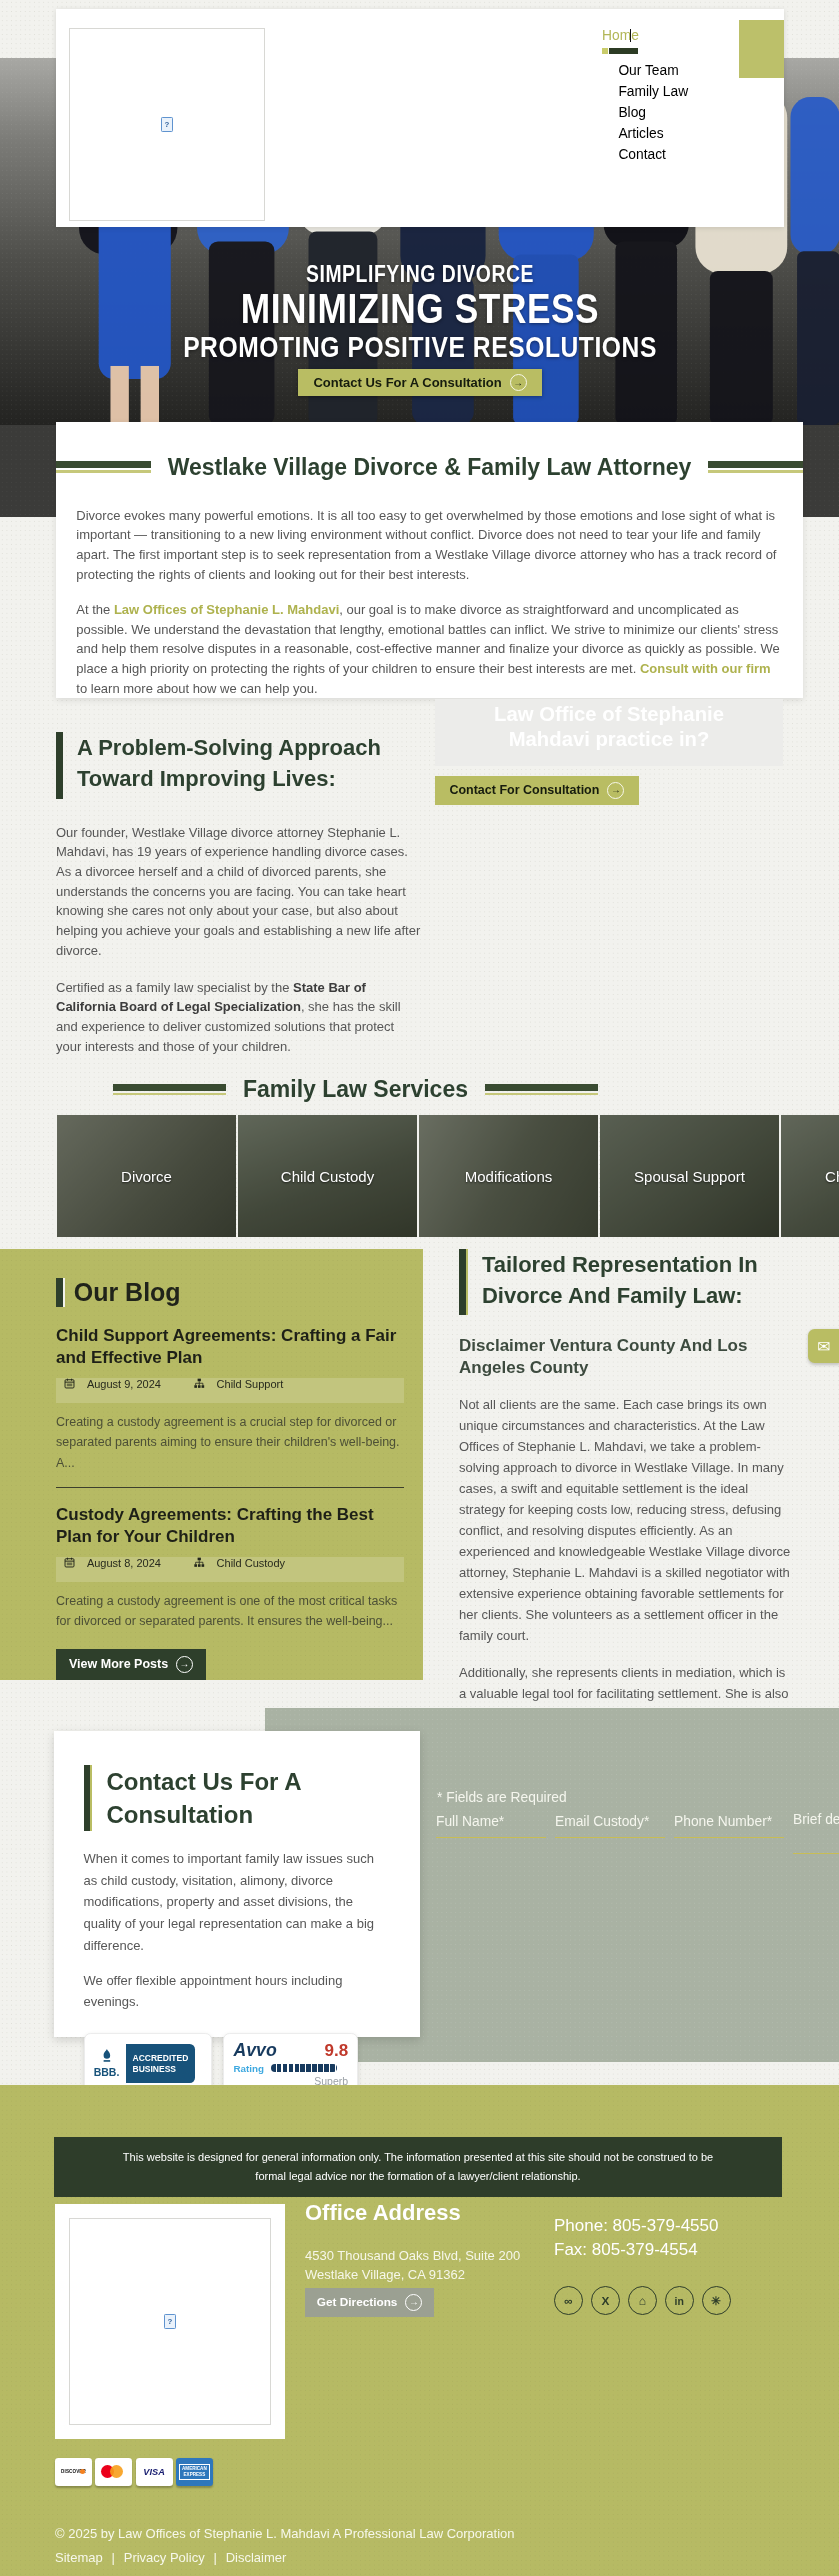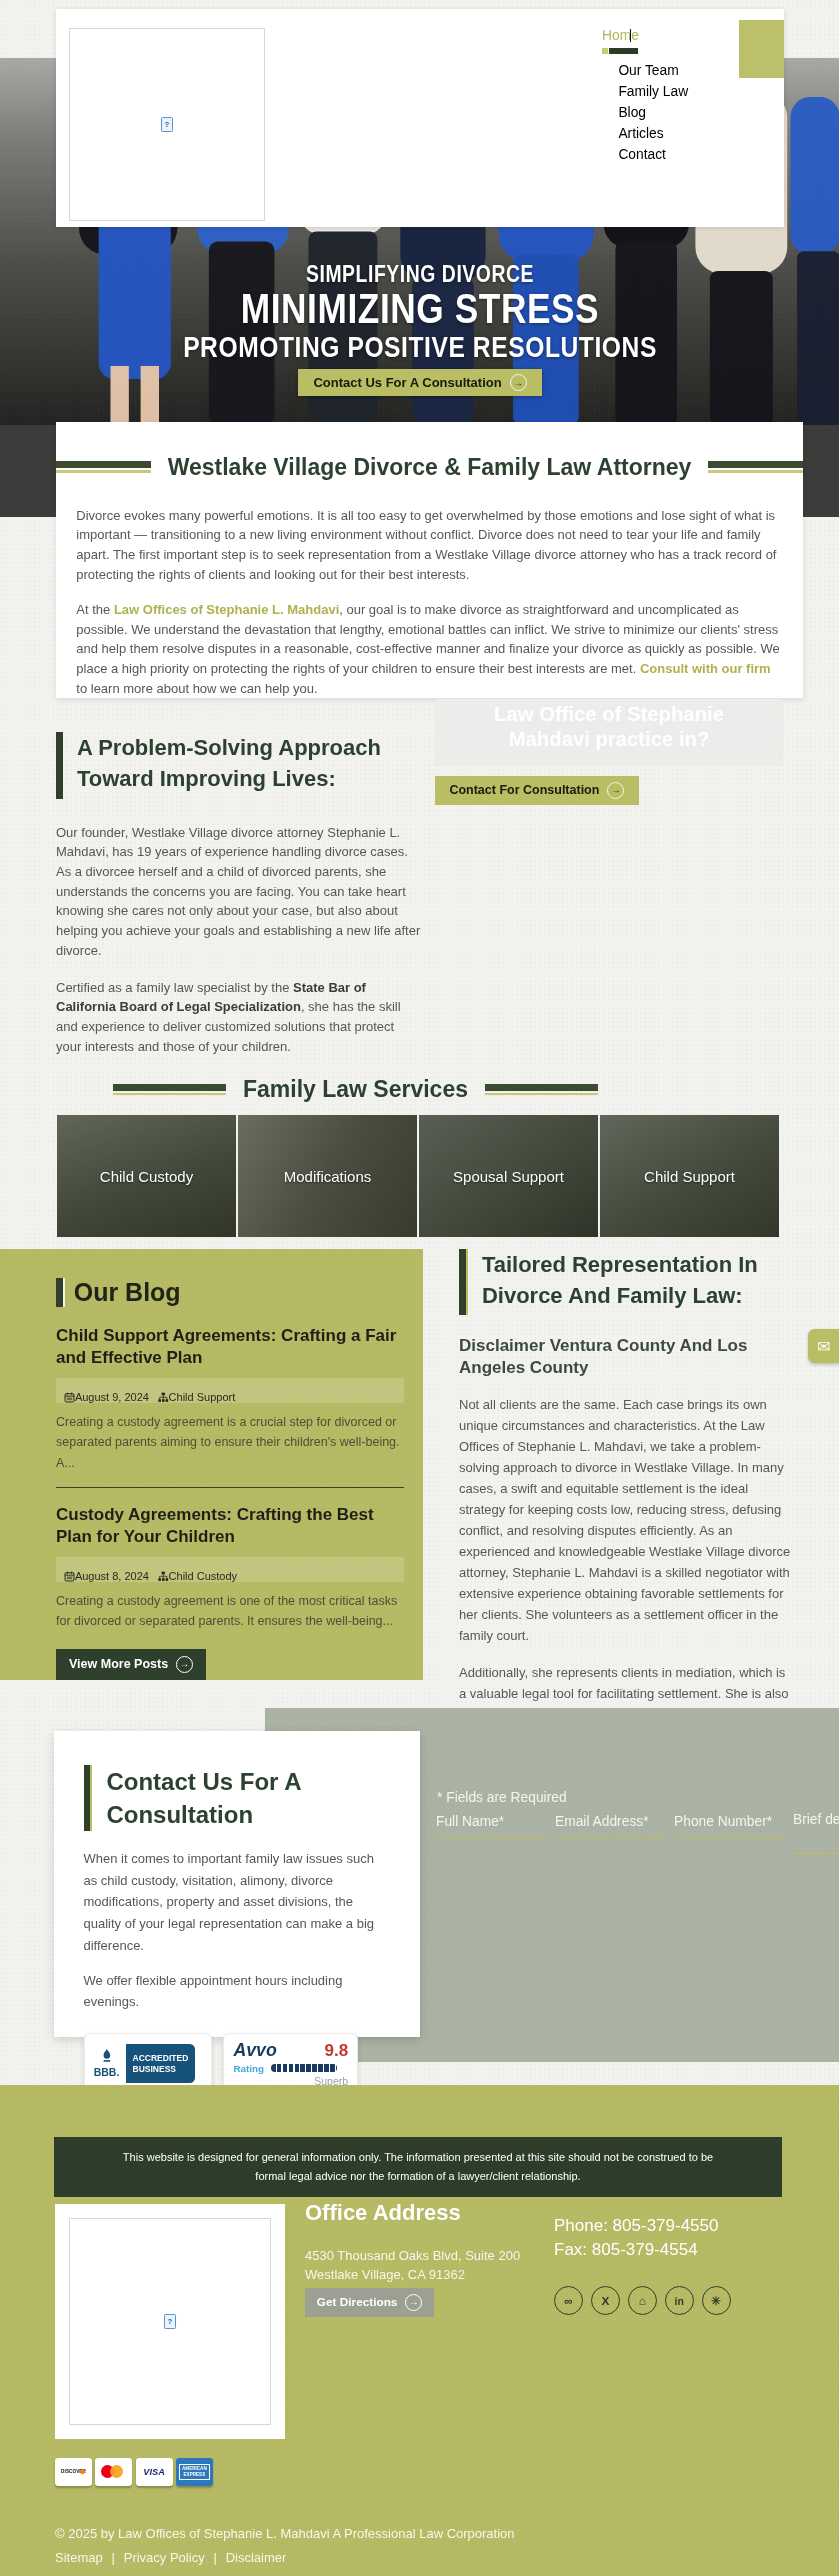--- a/index.html
+++ b/index.html
@@ -98,22 +98,22 @@
 
   
   #blog-panel { left:0; top:1249px; width:423px; height:431px; background:#b6ba64;
     background-image: radial-gradient(rgba(0,0,0,.05) 0.7px, transparent 0.7px);
     background-size:4.6px 4.6px; }
   #blog-inner { position:absolute; left:56px; top:29px; width:348px; }
   #blog-head { display:flex; align-items:center; }
   #blog-head .vbar { height:29px; box-shadow:inset -2px 0 0 #f2f2ea; width:8.5px; }
   #blog-head h2 { font-size:25px; font-weight:700; color:#20231a; padding-left:9.2px; }
   .post-title { font-size:17px; line-height:21.7px; font-weight:700; color:#1e2017; cursor:pointer; }
-  .meta-bar { margin-top:9.2px; background:#c2c57e; height:25px; display:flex; align-items:flex-end;
-    gap:0; padding:0 7.9px; font-size:11px; color:#272a1d; }
+  .meta-bar { margin-top:9.2px; background:#c2c57e; height:25px; display:flex; align-items:flex-start;
+    gap:12px; padding:0 7.9px; font-size:11px; color:#272a1d; }
   .meta-bar svg { flex:none; }
   .meta-gap { width:9.2px; }
   .excerpt { margin-top:9.2px; font-size:12.5px; line-height:20.3px; color:#4d5036; }
   .blog-divider { margin-top:14.4px; border-top:0.7px solid #3c3f2c; }
   #view-more { margin-top:17px; }
   #view-more .btn { background:#2e3f2b; color:#ffffff; font-weight:700; font-size:12.5px;
     padding:7.2px 13px; }
   #view-more .arrow-c { border:1.3px solid #ffffff; color:#ffffff; }
 
   #tailored { left:459px; top:1249px; width:336px; }
@@ -300,20 +300,23 @@
         <div class="b1"></div>
         <div class="b2"></div>
       </div>
     <div class="sec-title">Family Law Services</div>
     <div class="hbar">
         <div class="b1"></div>
         <div class="b2"></div>
       </div>
   </div>
   <div id="cards" class="abs">
+    <div class="card c1">
+        <span>Divorce</span>
+      </div>
     <div class="card c2">
         <span>Child Custody</span>
       </div>
     <div class="card c3">
         <span>Modifications</span>
       </div>
     <div class="card c4">
         <span>Spousal Support</span>
       </div>
     <div class="card c5">
@@ -392,21 +395,21 @@
     <span>✉</span>
   </div>
 
   <div id="sage-panel" class="abs"></div>
   <div id="req-note" class="abs">* Fields are Required</div>
   <div class="field" style="left:436px; top:1814px; width:110px;">
     <div class="lab">Full Name*</div>
     <div class="line"></div>
   </div>
   <div class="field" style="left:555px; top:1814px; width:110px;">
-    <div class="lab">Email Address*</div>
+    <div class="lab">Email Custody*</div>
     <div class="line"></div>
   </div>
   <div class="field" style="left:674px; top:1814px; width:110px;">
     <div class="lab">Phone Number*</div>
     <div class="line"></div>
   </div>
   <div class="field" style="left:793px; top:1812px; width:98px;">
     <div class="lab" style="white-space:nowrap;">Brief description</div>
     <div class="line" style="margin-top:26px;"></div>
   </div>

